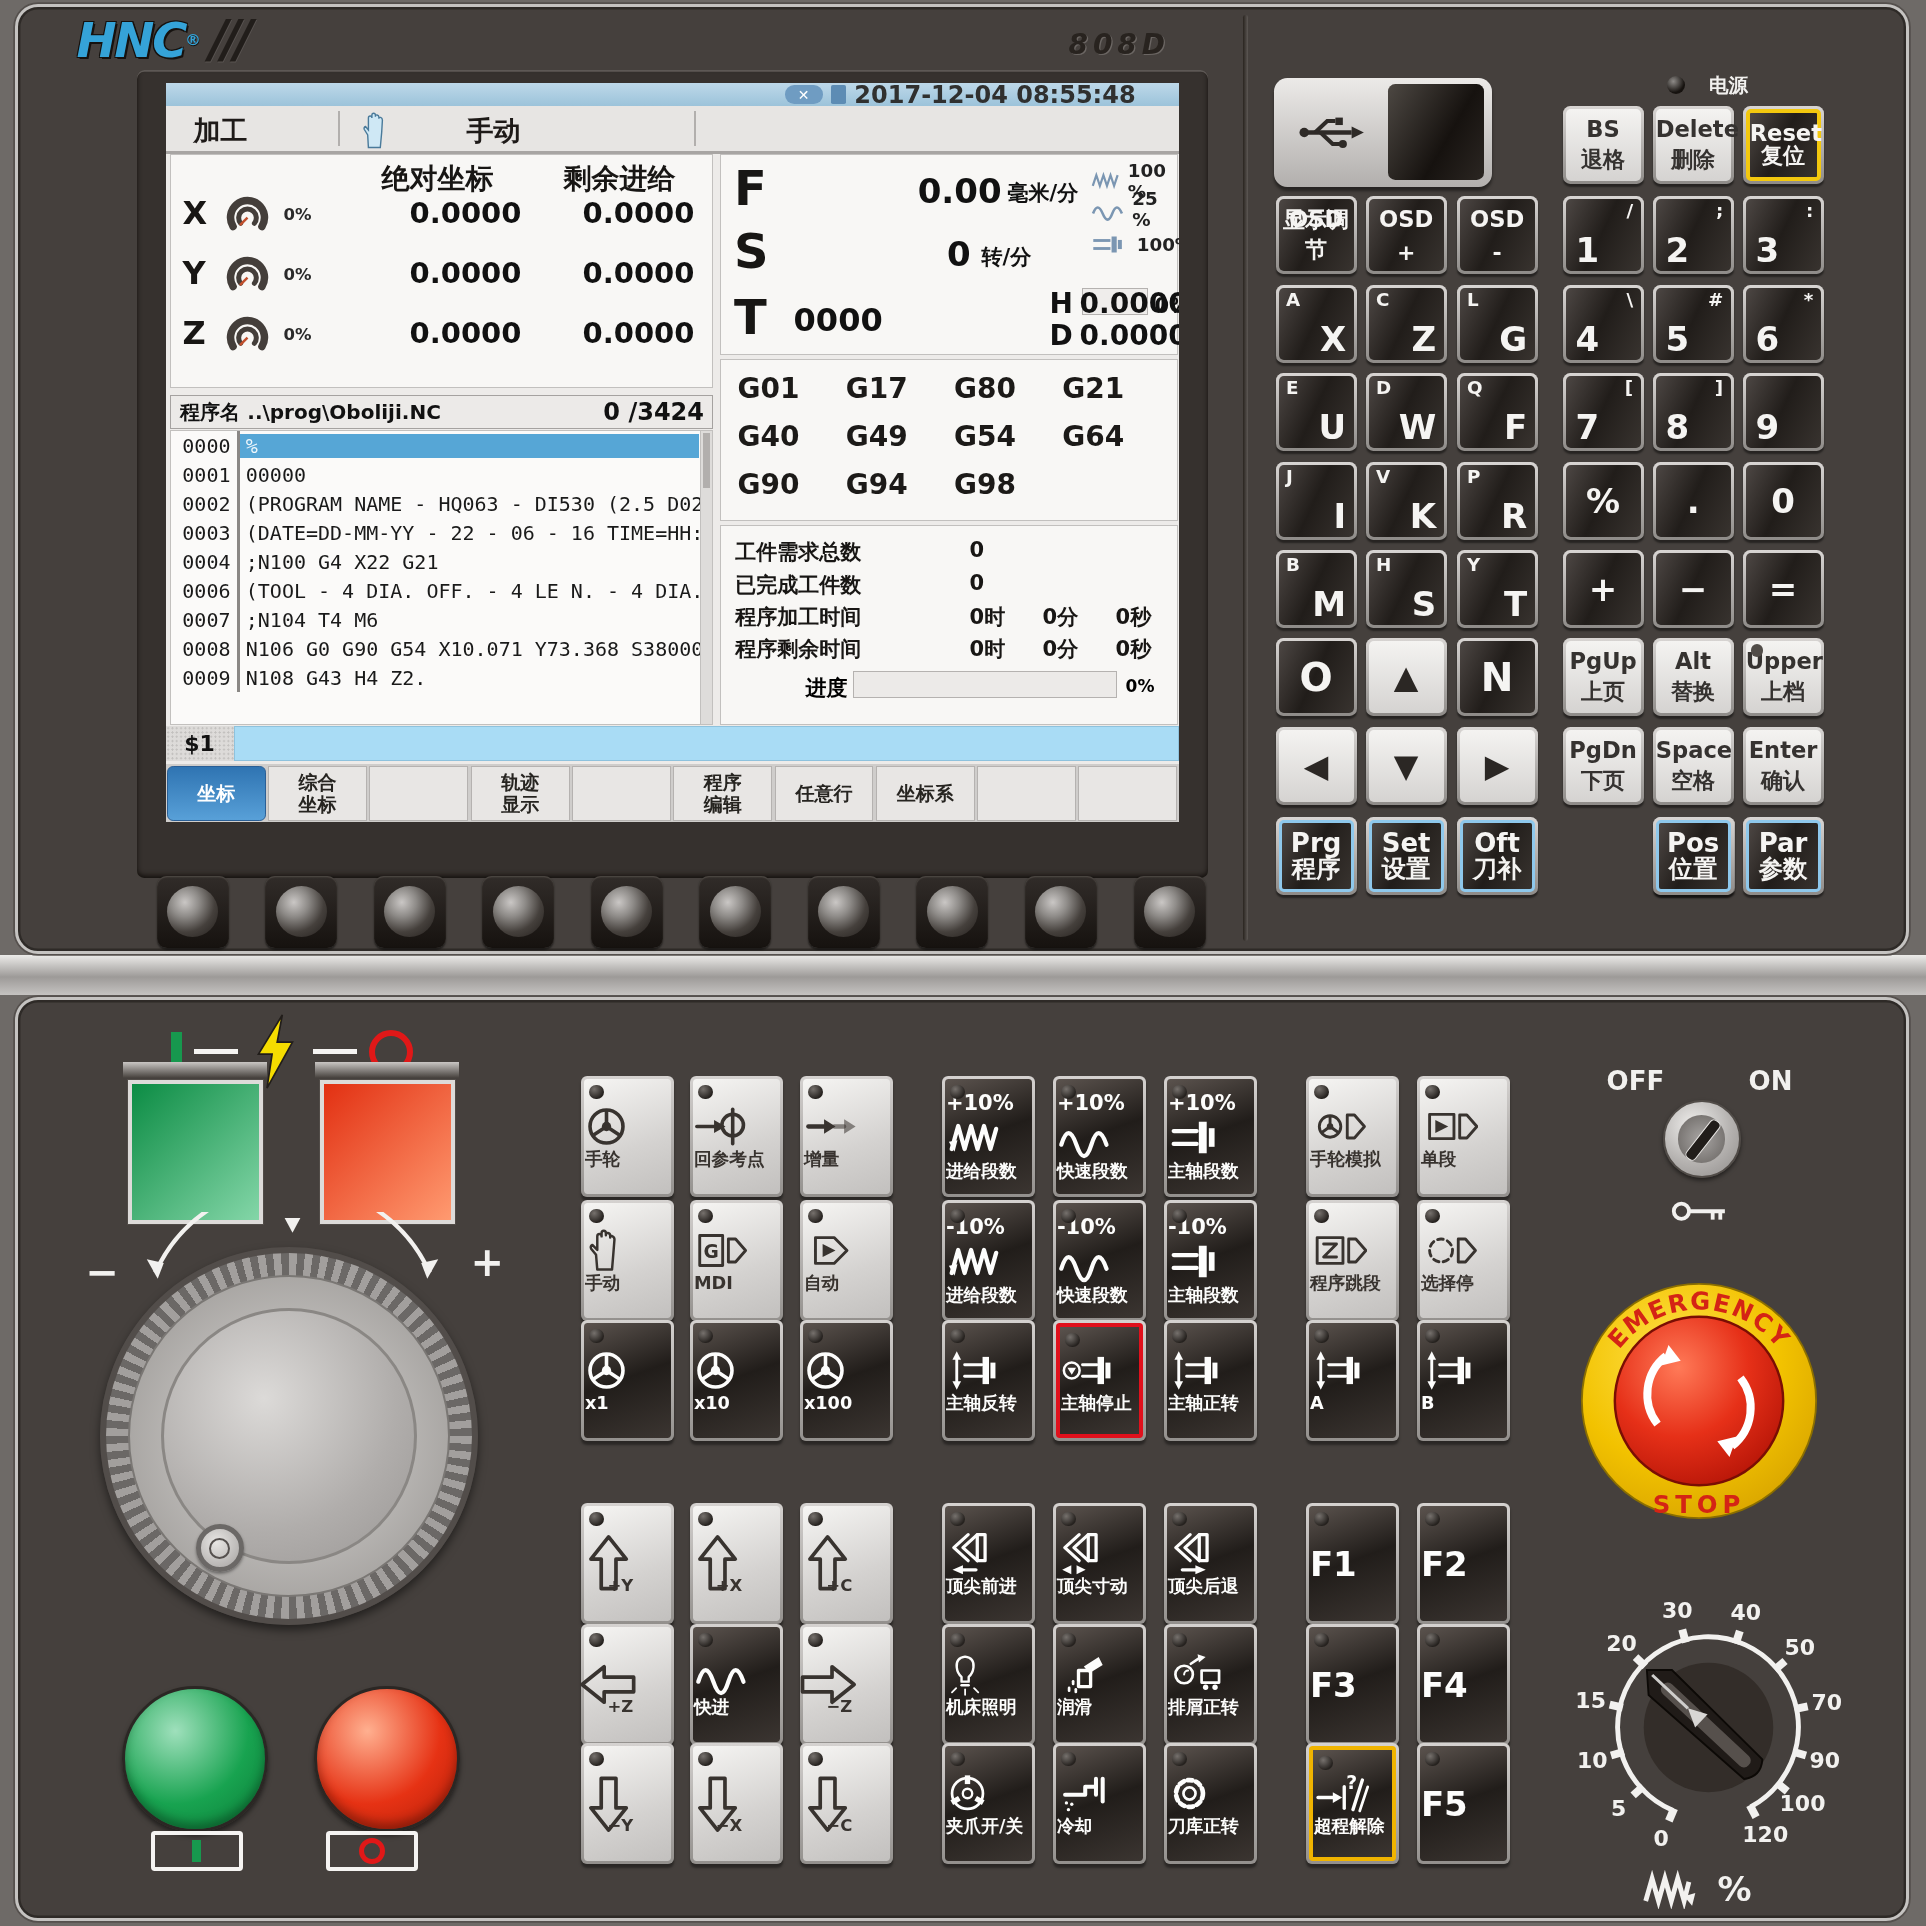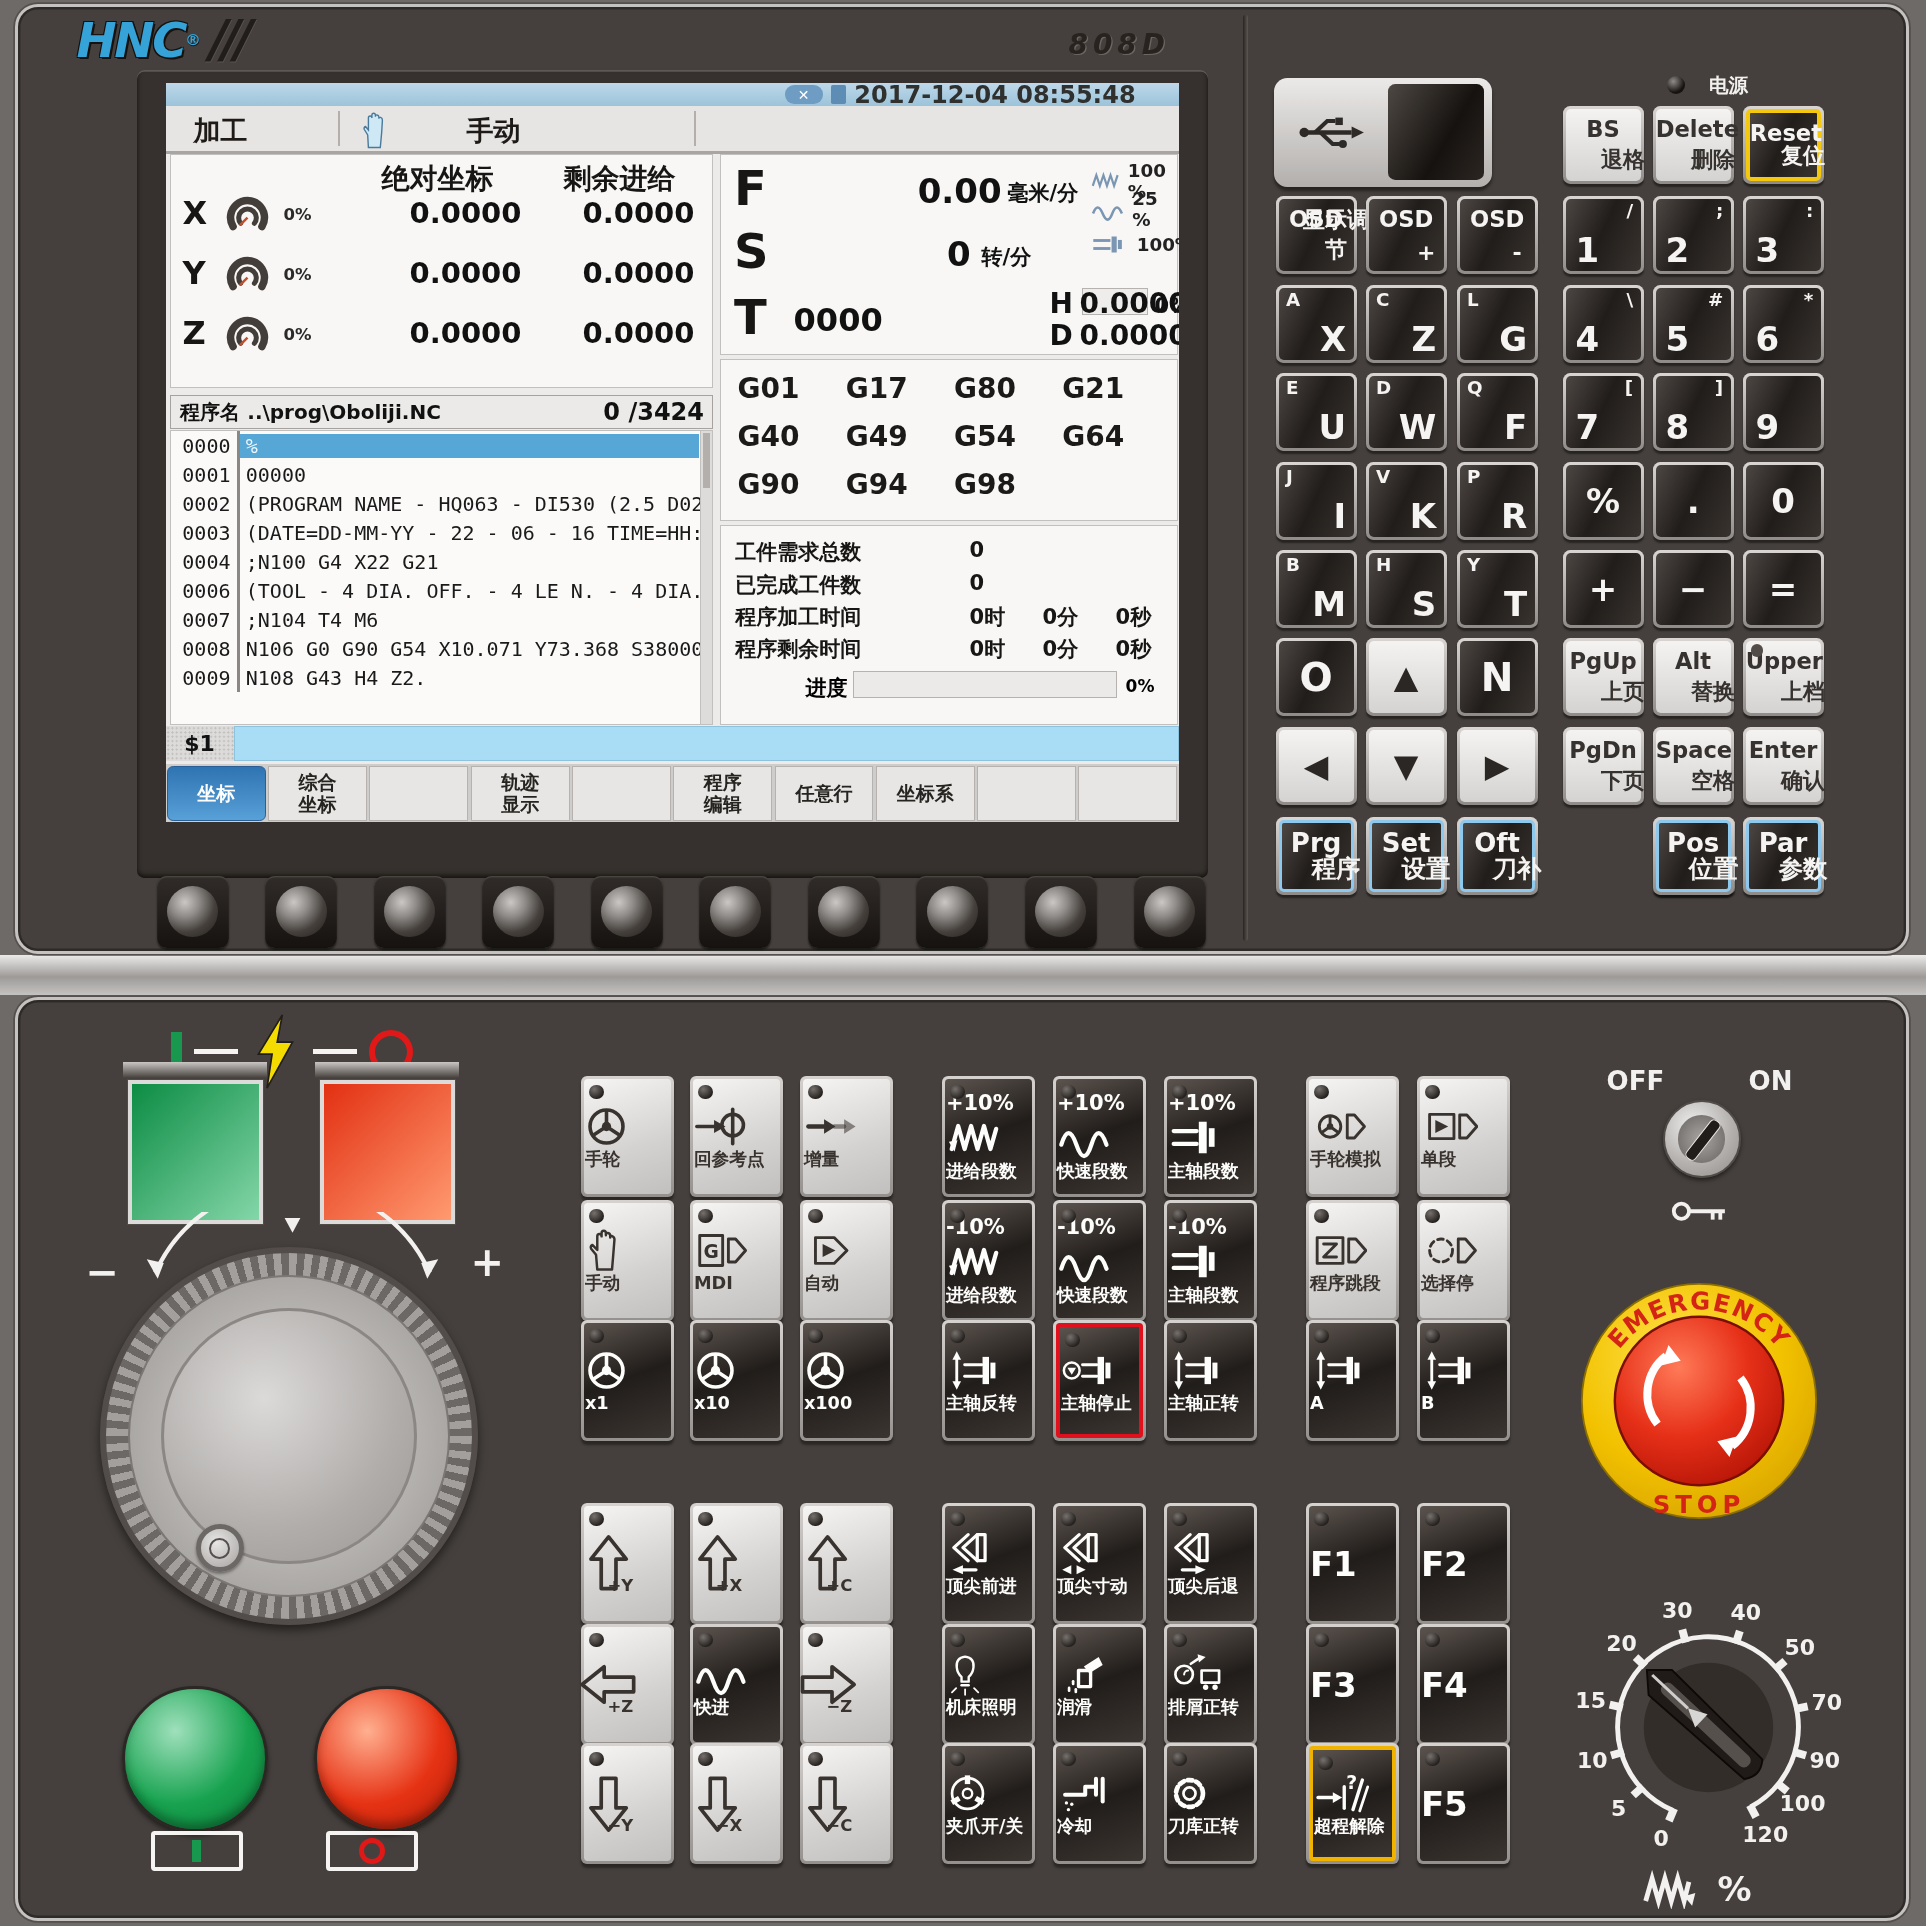--- a/index.html
+++ b/index.html
@@ -90,21 +90,21 @@
   .kface.b-blue{border:3.7px solid #8ec8ec;}
   .k-main{position:absolute;font-weight:700;font-size:34px;line-height:1;}
   .mp-c{left:0;right:0;top:50%;transform:translateY(-50%);text-align:center;}
   .mp-br{right:7.3px;bottom:3.7px;}
   .mp-bl{left:9.8px;bottom:3.7px;}
   .k-big{font-size:39px;}
   .k-corner{position:absolute;font-size:18.3px;font-weight:700;line-height:1;}
   .cp-tl{left:7.3px;top:3.7px;}
   .cp-tr{right:7.3px;top:3.7px;}
   .k-en{position:absolute;top:7.3px;width:100%;text-align:center;font-size:22.6px;font-weight:700;}
-  .k-zh{position:absolute;bottom:6.1px;width:100%;text-align:center;font-size:22px;font-weight:700;padding-left:20px;}
+  .k-zh{position:absolute;bottom:6.1px;width:100%;text-align:center;font-size:22px;font-weight:700;}
   .k-glyph{position:absolute;left:0;right:0;top:50%;transform:translateY(-50%);text-align:center;font-size:32px;color:#2b2724;}
   .k-led{position:absolute;left:4.9px;top:3.7px;width:12.2px;height:12.2px;border-radius:50%;background:#514c48;}
   .key.fnrow .k-en{font-size:26px;top:4.9px;}
   .key.fnrow .k-zh{font-size:24.4px;bottom:3.7px;}
 
   
   .pind{left:153px;top:11px;width:317px;height:81px;display:flex;align-items:center;gap:12.2px;}
   .p-on-bar{width:11px;height:39px;background:#17984e;}
   .p-dash{width:44px;height:5.5px;background:#f5f4f2;}
   .p-bolt{width:51px;height:77px;}

